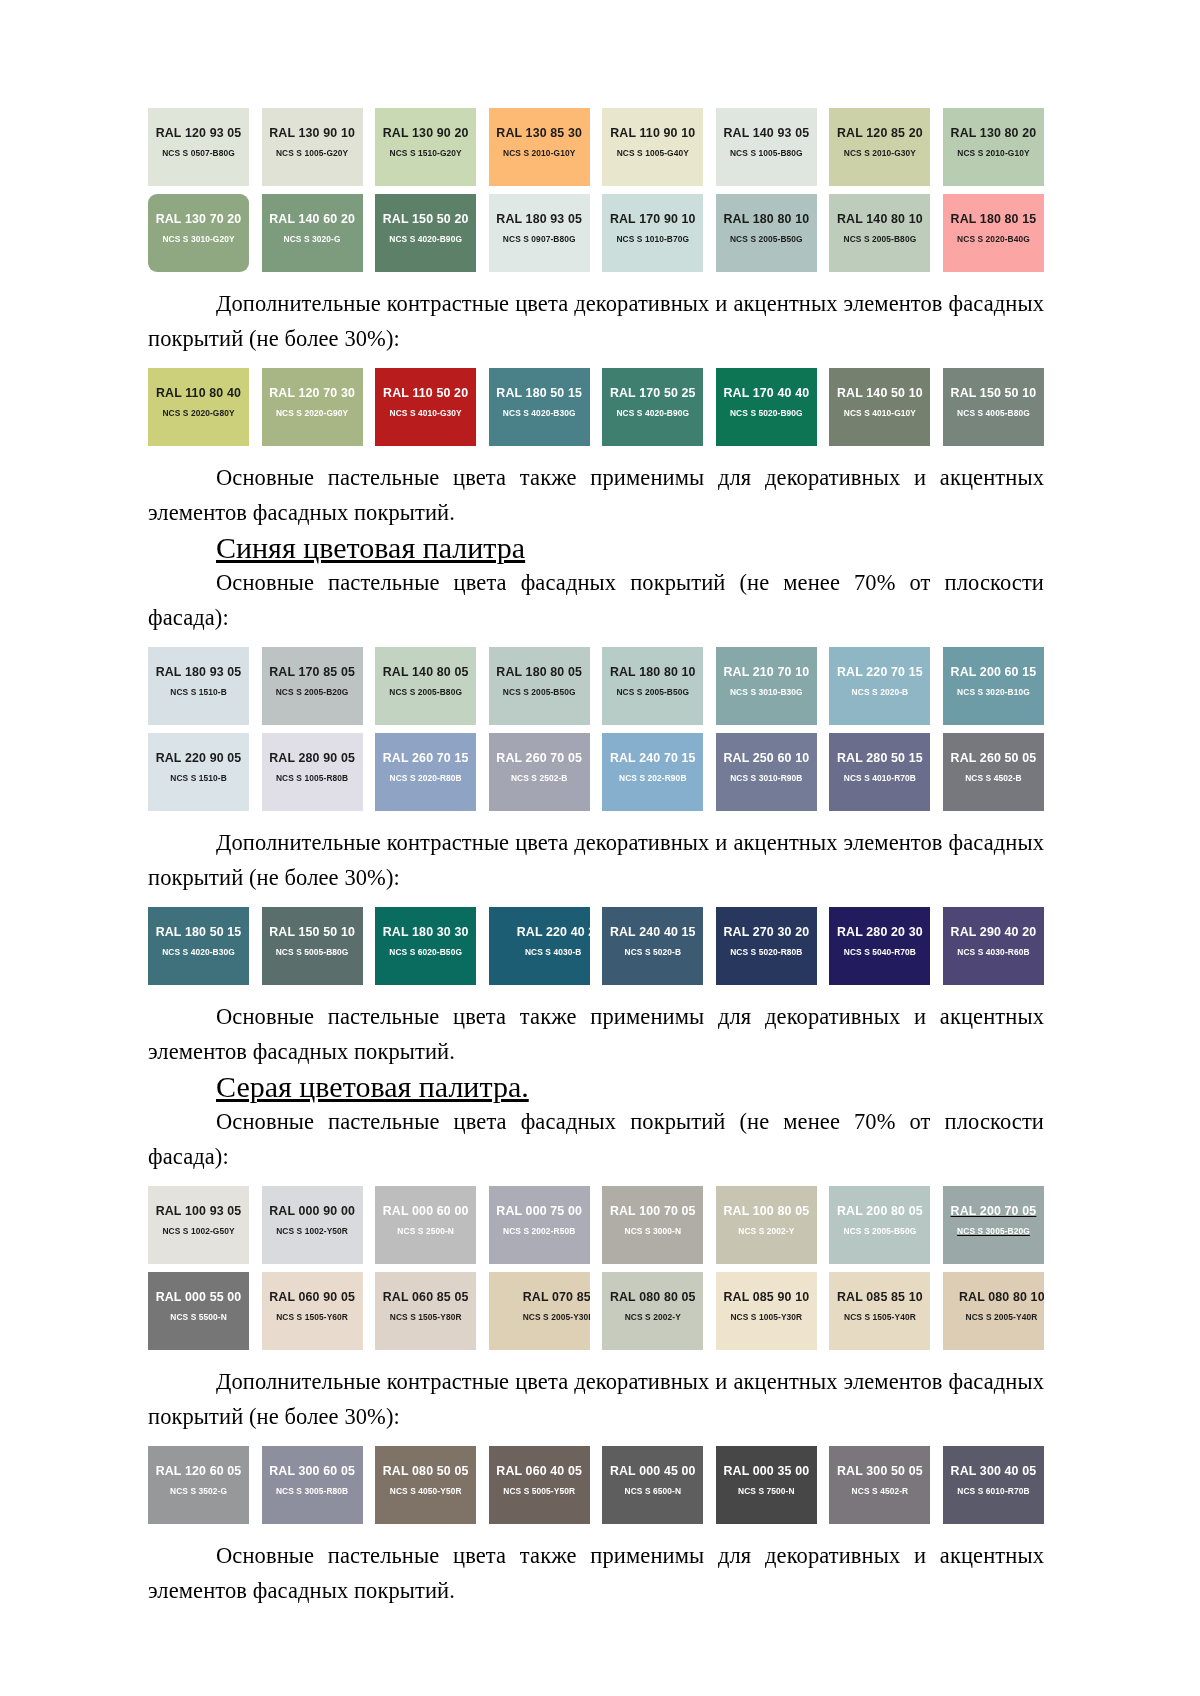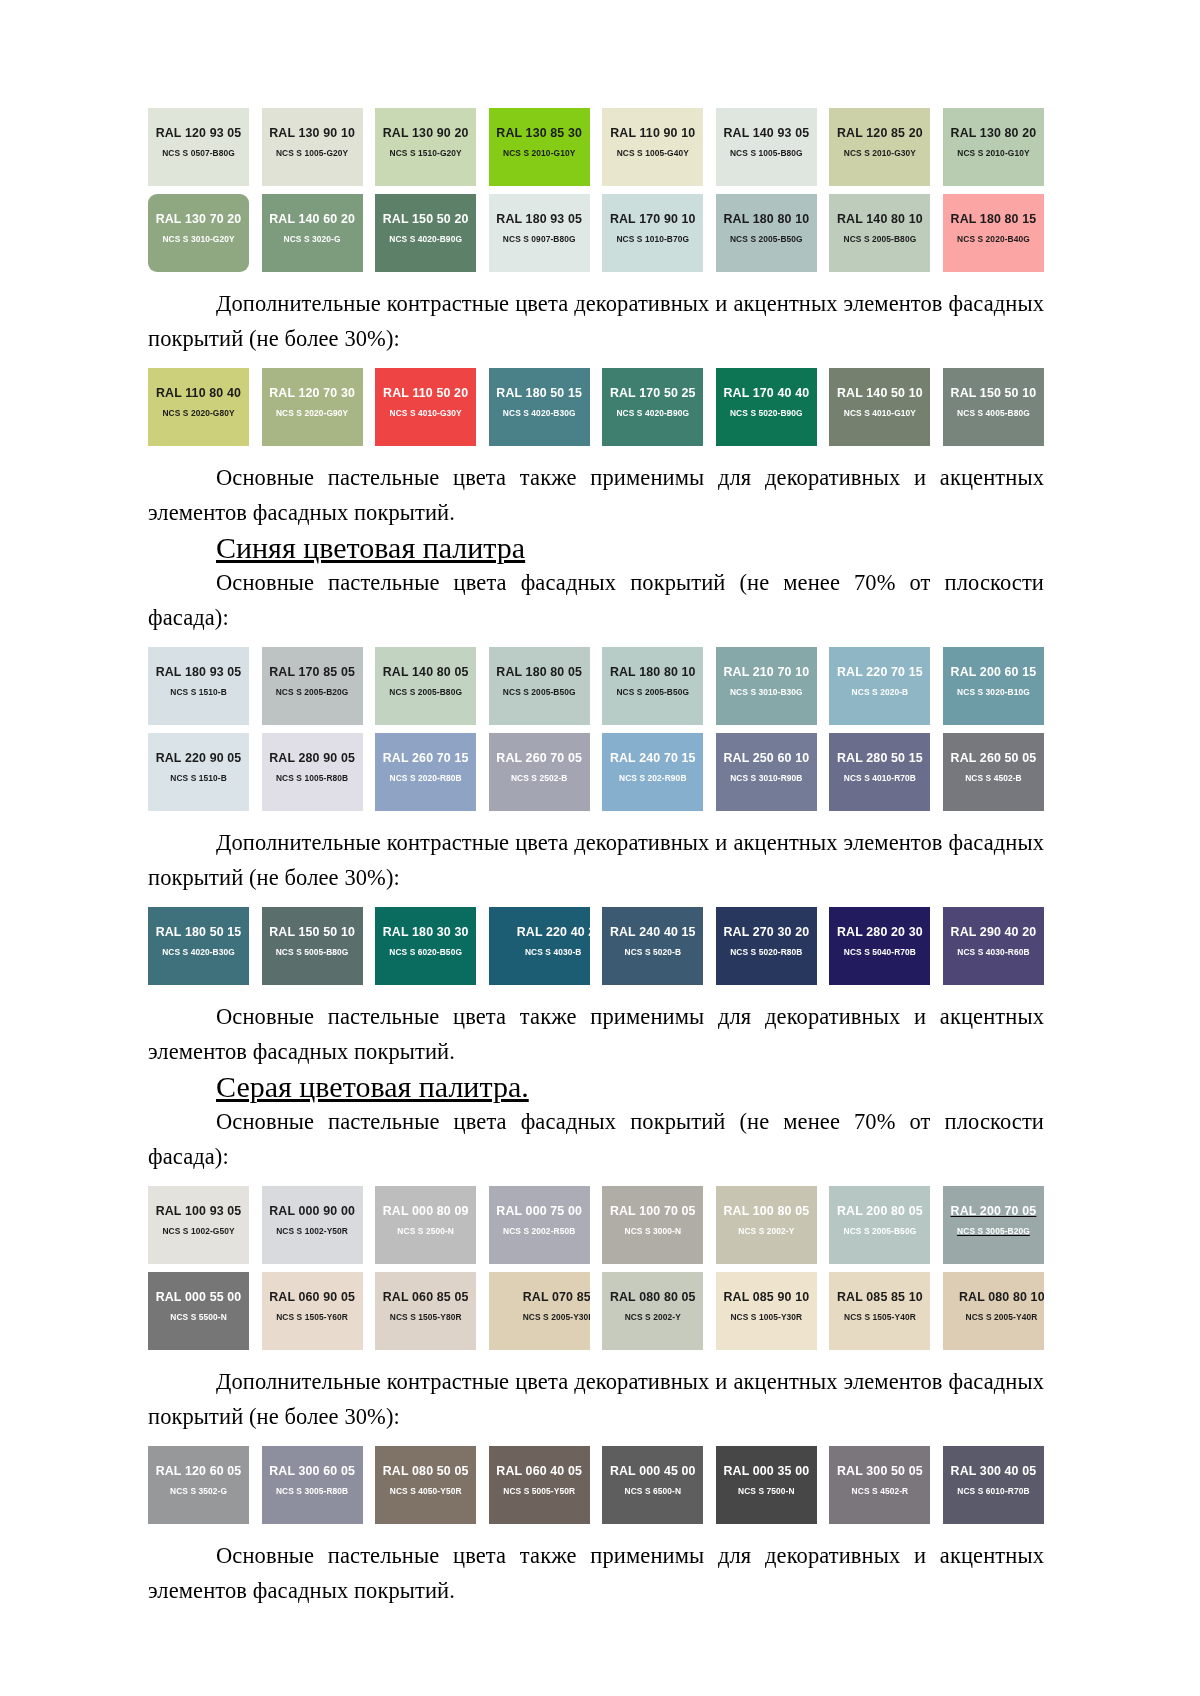--- a/index.html
+++ b/index.html
@@ -95,21 +95,21 @@
           <div class="ncs">NCS S 0507-B80G</div>
         </div>
         <div class="sw dark" style="background: rgb(224, 226, 214);">
           <div class="ral">RAL 130 90 10</div>
           <div class="ncs">NCS S 1005-G20Y</div>
         </div>
         <div class="sw dark" style="background: rgb(200, 217, 180);">
           <div class="ral">RAL 130 90 20</div>
           <div class="ncs">NCS S 1510-G20Y</div>
         </div>
-        <div class="sw dark" style="background: #84cc16;">
+        <div class="sw dark" style="background: #fdba74;">
           <div class="ral">RAL 130 85 30</div>
           <div class="ncs">NCS S 2010-G10Y</div>
         </div>
         <div class="sw dark" style="background: rgb(232, 230, 205);">
           <div class="ral">RAL 110 90 10</div>
           <div class="ncs">NCS S 1005-G40Y</div>
         </div>
         <div class="sw dark" style="background: rgb(223, 230, 224);">
           <div class="ral">RAL 140 93 05</div>
           <div class="ncs">NCS S 1005-B80G</div>
@@ -167,21 +167,21 @@
 
     <div class="grid" id="g-green-contrast">
         <div class="sw dark" style="background: rgb(205, 208, 122);">
           <div class="ral">RAL 110 80 40</div>
           <div class="ncs">NCS S 2020-G80Y</div>
         </div>
         <div class="sw light" style="background: rgb(168, 181, 132);">
           <div class="ral">RAL 120 70 30</div>
           <div class="ncs">NCS S 2020-G90Y</div>
         </div>
-        <div class="sw light" style="background: #ef4444;">
+        <div class="sw light" style="background: #b91c1c;">
           <div class="ral">RAL 110 50 20</div>
           <div class="ncs">NCS S 4010-G30Y</div>
         </div>
         <div class="sw light" style="background: rgb(74, 129, 137);">
           <div class="ral">RAL 180 50 15</div>
           <div class="ncs">NCS S 4020-B30G</div>
         </div>
         <div class="sw light" style="background: rgb(62, 127, 112);">
           <div class="ral">RAL 170 50 25</div>
           <div class="ncs">NCS S 4020-B90G</div>
@@ -350,21 +350,21 @@
     <div class="grid tworow" id="g-grey-pastel">
         <div class="sw dark" style="background: rgb(227, 226, 220);">
           <div class="ral">RAL 100 93 05</div>
           <div class="ncs">NCS S 1002-G50Y</div>
         </div>
         <div class="sw dark" style="background: rgb(217, 218, 222);">
           <div class="ral">RAL 000 90 00</div>
           <div class="ncs">NCS S 1002-Y50R</div>
         </div>
         <div class="sw light" style="background: rgb(189, 189, 189);">
-          <div class="ral">RAL 000 80 09</div>
+          <div class="ral">RAL 000 60 00</div>
           <div class="ncs">NCS S 2500-N</div>
         </div>
         <div class="sw light" style="background: rgb(172, 172, 183);">
           <div class="ral">RAL 000 75 00</div>
           <div class="ncs">NCS S 2002-R50B</div>
         </div>
         <div class="sw light" style="background: rgb(176, 172, 166);">
           <div class="ral">RAL 100 70 05</div>
           <div class="ncs">NCS S 3000-N</div>
         </div>

